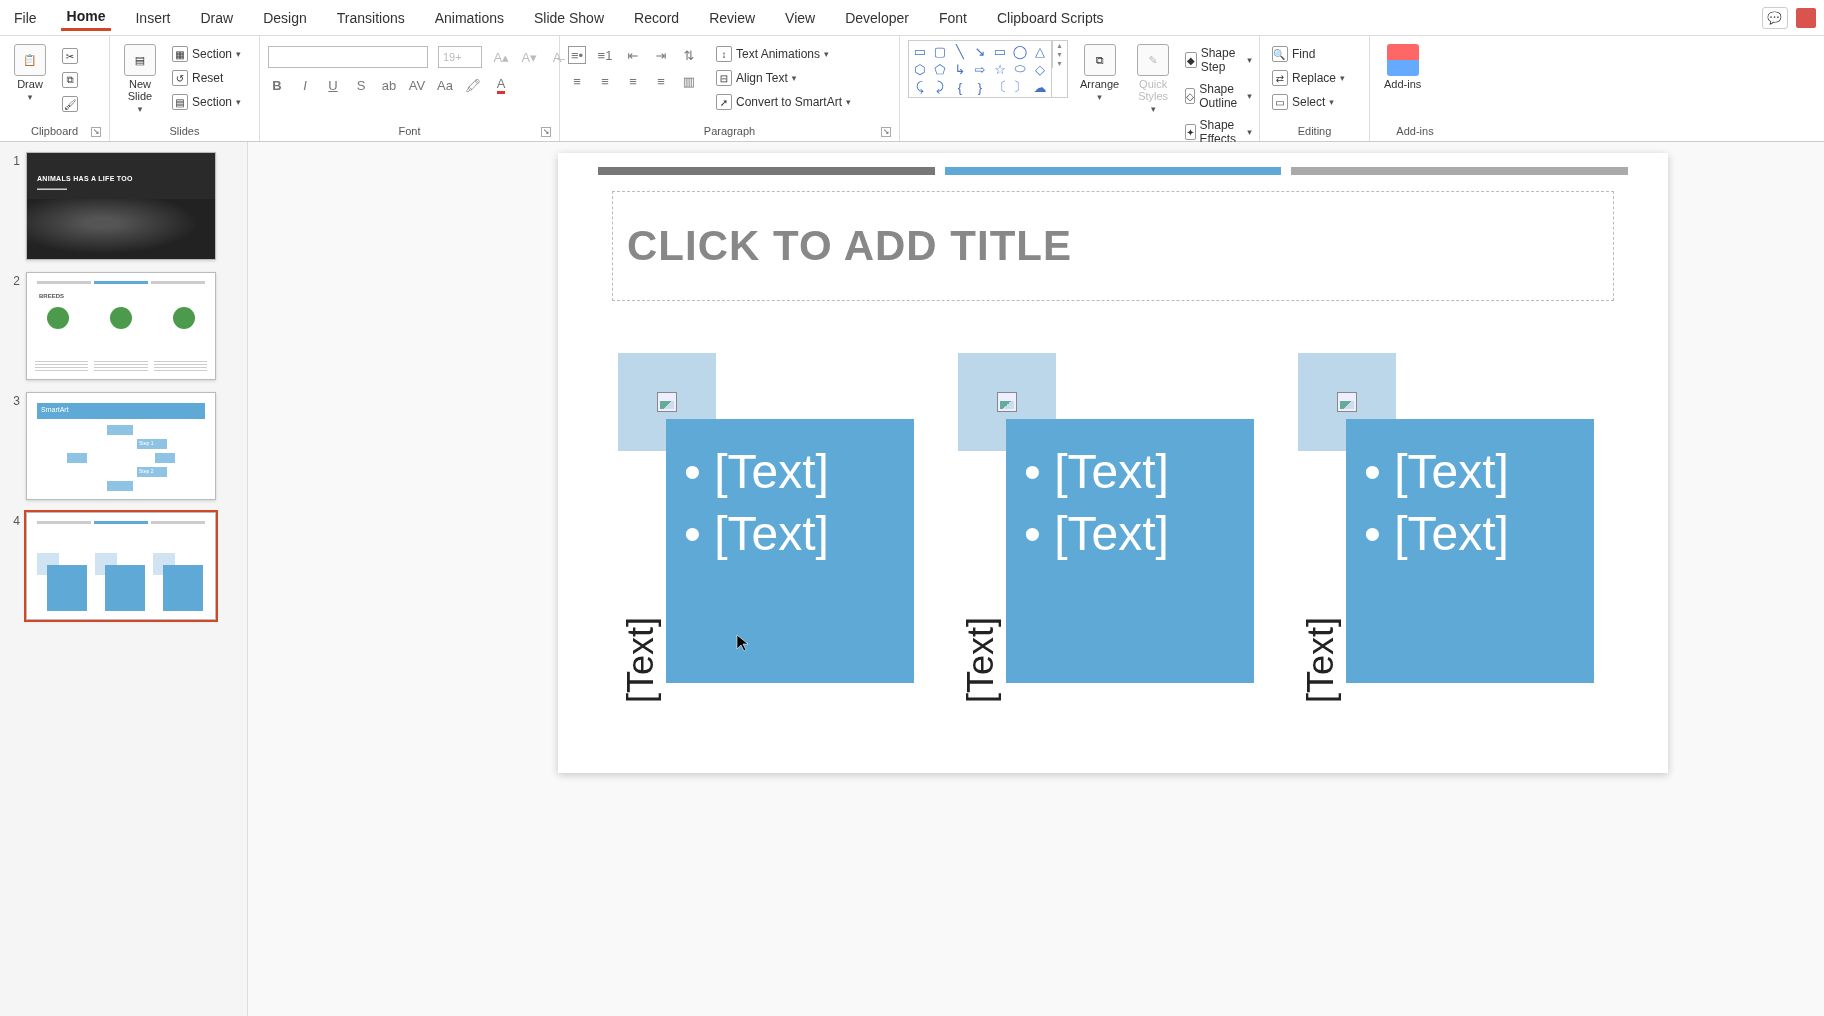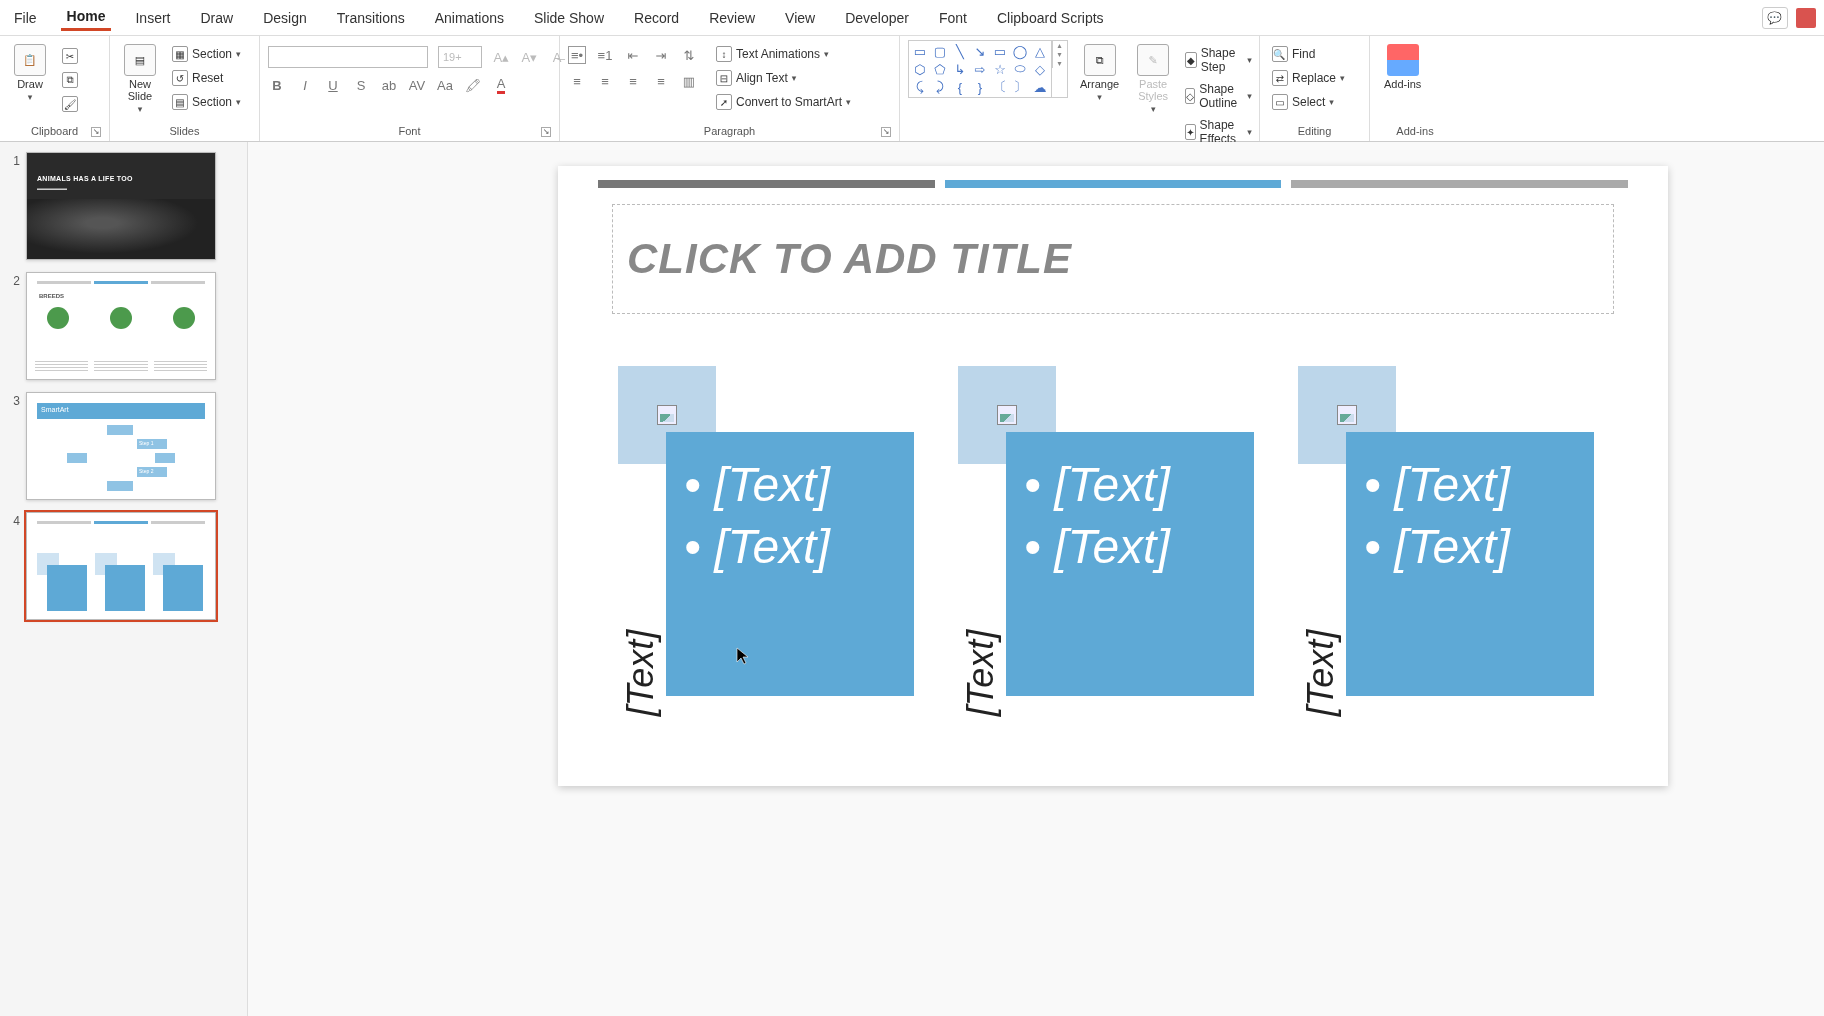--- a/index.html
+++ b/index.html
@@ -65,21 +65,21 @@
 
 .t4 .bar { position:absolute; top:8px; left:10px; right:10px; height:3px; display:flex; gap:3px;}
 .t4 .bar span{flex:1; background:#ccc;} .t4 .bar span:nth-child(2){background:#5ea9d6;}
 .t4 .blocks { position:absolute; bottom:8px; left:10px; right:10px; display:flex; gap:8px; align-items:flex-end;}
 .t4 .blk { position:relative; width:50px; height:58px;}
 .t4 .blk .small { position:absolute; top:0; left:0; width:22px; height:22px; background:#cfe3f2;}
 .t4 .blk .big { position:absolute; bottom:0; right:0; width:40px; height:46px; background:#5ea9d6;}
 
 
 .canvas-area { flex:1; background:#f9f9f9; position:relative; overflow:hidden; }
-.slide { position:absolute; left:310px; top:24px; width:1110px; height:620px; background:#fff; box-shadow: 0 2px 8px rgba(0,0,0,0.2); font-style: italic; }
+.slide { position:absolute; left:310px; top:11px; width:1110px; height:620px; background:#fff; box-shadow: 0 2px 8px rgba(0,0,0,0.2); }
 .slide .topbars { position:absolute; top:14px; left:40px; right:40px; height:8px; display:flex; gap:10px; }
 .slide .topbars span{flex:1;} 
 .slide .topbars span:nth-child(1){background:#777;} 
 .slide .topbars span:nth-child(2){background:#5ea9d6;} 
 .slide .topbars span:nth-child(3){background:#aaa;}
 .title-ph { position:absolute; top:38px; left:54px; right:54px; height:110px; border:1px dashed #bbb; display:flex; align-items:center; padding:0 14px;}
 .title-ph span { font-size:42px; font-weight:800; color:#888; letter-spacing:1px; font-family: Arial, sans-serif; }
 
 .smart-row { position:absolute; top:200px; left:60px; right:60px; display:flex; justify-content:space-between; }
 .smart-item { position:relative; width:310px; height:330px; }
@@ -285,21 +285,21 @@
             </div>
           </div>
       </div>
       <div class="vbtn">
         <div class="icon-lg">⧉</div>
         <span>Arrange</span>
           <span class="caret">▾</span>
       </div>
       <div class="vbtn disabled">
         <div class="icon-lg">✎</div>
-        <span style="white-space:pre-line;text-align:center">Paste
+        <span style="white-space:pre-line;text-align:center">Quick
 Styles</span>
           <span class="caret">▾</span>
       </div>
       <div class="mini-col disabled" style="padding-top:4px">
         <div class="hbtn">
             <span class="mini-ic">◆</span>
             <span>Shape Step</span>
             <span class="sm-caret">▾</span>
           </div>
         <div class="hbtn">

